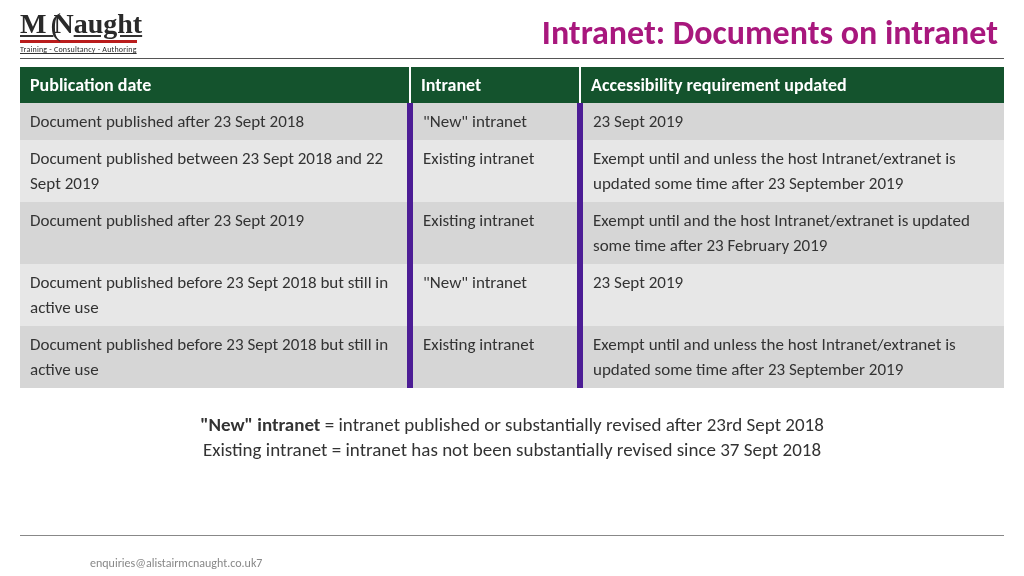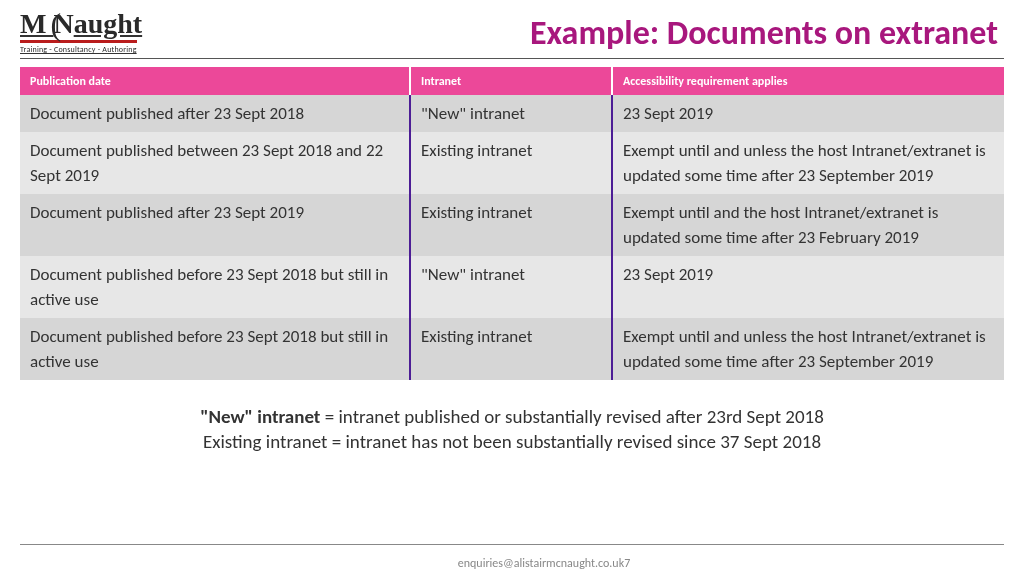--- a/index.html
+++ b/index.html
@@ -65,85 +65,85 @@
     margin: 4px 20px 8px 20px;
   }
 
   .table {
     margin: 0 20px;
     width: calc(100% - 40px);
     border-collapse: collapse;
     font-size: 17px;
   }
   .table th {
-    background: #ec4899;
+    background: #14532d;
     color: #fff;
     text-align: left;
     font-weight: 600;
     padding: 7px 10px;
-    font-size: 12px;
+    font-size: 18px;
     border-right: 2px solid #fff;
   }
   .table th:last-child { border-right: none; }
   .table td {
     padding: 6px 10px 5px 10px;
     vertical-align: top;
     line-height: 1.5;
-    border-right: 2px solid #4c1d95;
+    border-right: 6px solid #4c1d95;
   }
   .table td:last-child { border-right: none; }
   .table tbody tr:nth-child(odd)  td { background: #d6d6d6; }
   .table tbody tr:nth-child(even) td { background: #e7e7e7; }
   .col-pub { width: 390px; }
-  .col-int { width: 202px; }
+  .col-int { width: 170px; }
   .col-acc { width: auto; }
 
   .notes {
     margin: 24px 40px 0 40px;
     text-align: center;
     font-size: 19px;
     color: #333;
     line-height: 1.35;
   }
   .notes .bold { font-weight: 700; }
 
   .footer {
     position: absolute;
     bottom: 6px;
     left: 0;
     right: 0;
     border-top: 1px solid #888;
     margin: 0 20px;
-    padding-top: 11px;
+    padding-top: 20px;
     display: flex;
-    justify-content: center;
+    justify-content: flex-start;
     font-size: 12px;
     color: #888;
   }
   .footer .email { padding-left: 70px; }
   .footer .page  { padding-right: 6px; }
 </style>
 </head>
 <body>
 
 <div class="header">
   <div class="logo">
     <div class="logo-main">M&nbsp;<span class="c-wrap"><span class="c-paren">(</span>N</span>aught</div>
     <div class="logo-tag">Training - Consultancy - Authoring</div>
   </div>
-  <div class="title">Example: Documents on extranet</div>
+  <div class="title">Intranet: Documents on intranet</div>
 </div>
 <hr class="rule">
 
 <table class="table">
   <thead>
     <tr>
       <th class="col-pub">Publication date</th>
       <th class="col-int">Intranet</th>
-      <th class="col-acc">Accessibility requirement applies</th>
+      <th class="col-acc">Accessibility requirement updated</th>
     </tr>
   </thead>
   <tbody>
     <tr>
       <td>Document published after 23 Sept 2018</td>
       <td>"New" intranet</td>
       <td>23 Sept 2019</td>
     </tr>
     <tr>
       <td>Document published between 23 Sept 2018 and 22 Sept 2019</td>

